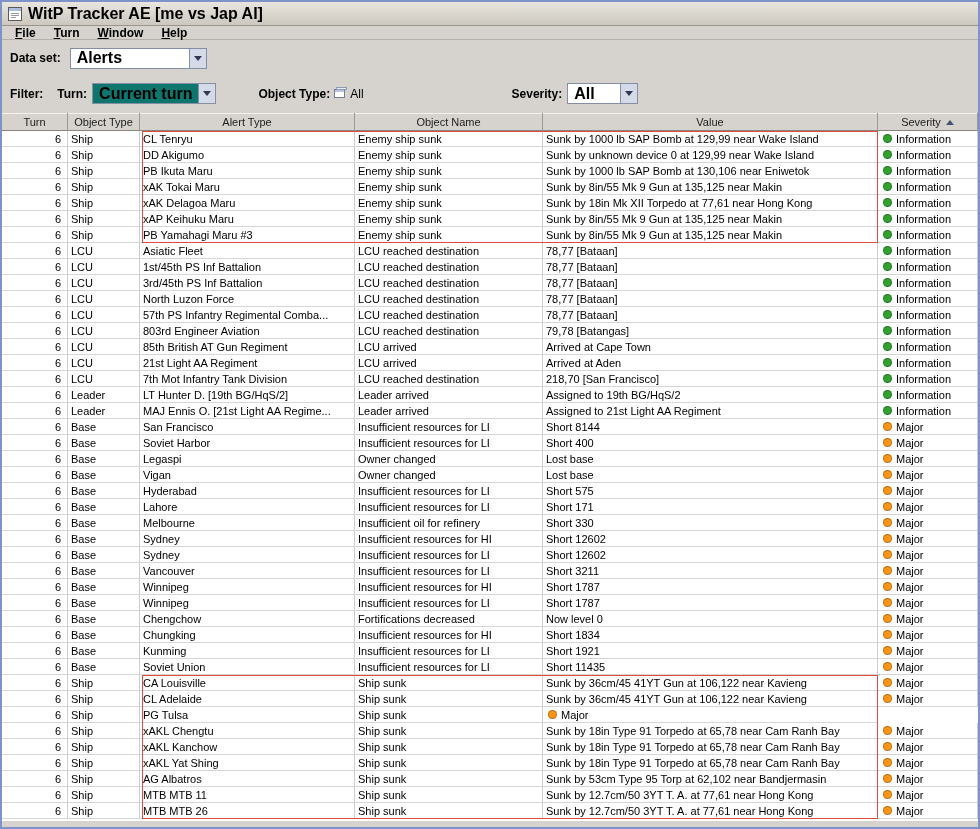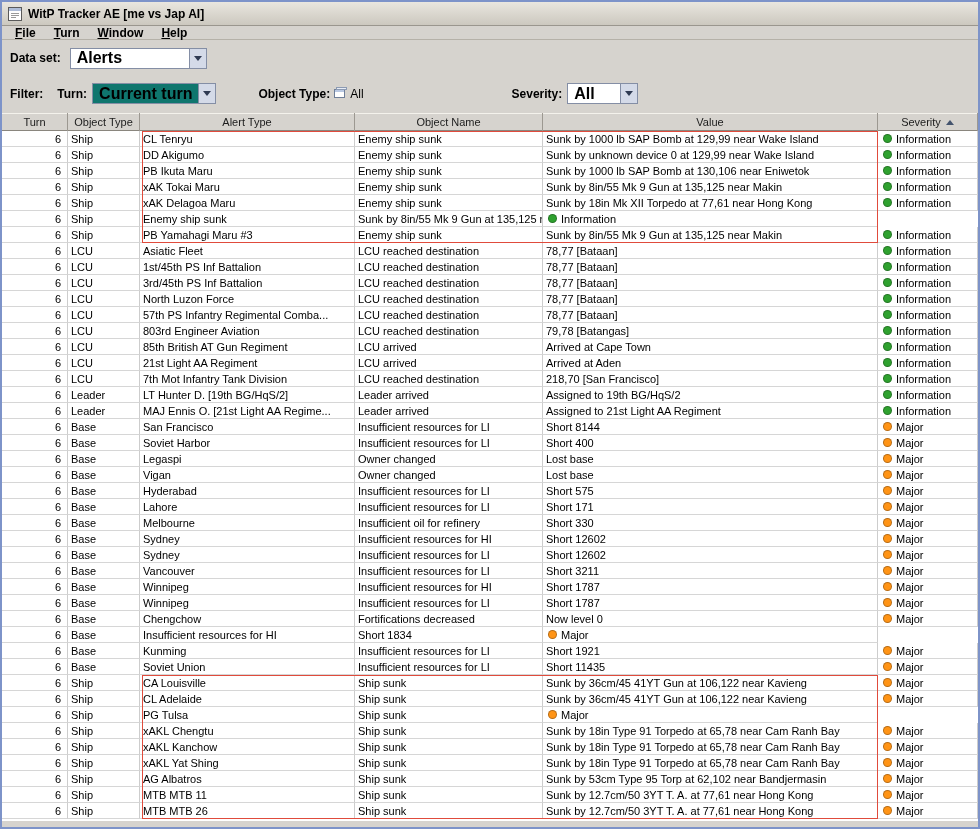--- a/index.html
+++ b/index.html
@@ -5,21 +5,21 @@
   html,body{margin:0;padding:0;background:#e8e8e8;}
   *{box-sizing:border-box;}
   .window{
     width:980px;height:829px;margin:0 auto;position:relative;overflow:hidden;
     border:2px solid #7d93c9;background:#d6d3ce;
     font-family:"Liberation Sans",sans-serif;color:#000;
   }
   
   .titlebar{height:24px;display:flex;align-items:center;gap:6px;padding:0 6px;
     background:linear-gradient(#e9e6df,#ccc8bf);border-bottom:1px solid #9a968e;}
-  .title{font-size:12px;font-weight:bold;white-space:nowrap;}
+  .title{font-size:16px;font-weight:bold;white-space:nowrap;}
   .app-icon{display:inline-flex;width:14px;height:14px;}
   
   .menubar{height:14px;display:flex;align-items:center;background:#d6d3ce;
     border-bottom:1px solid #b5b1a8;padding-left:4px;}
   .menu-item{display:inline-block;padding:2px 9px;font-size:12px;font-weight:bold;cursor:default;}
   .menu-item::first-letter{text-decoration:underline;}
   
   .trow1{height:36px;display:flex;align-items:center;padding-left:8px;}
   .trow2{height:35px;display:flex;align-items:center;padding-left:8px;}
   .lbl{font-weight:bold;font-size:12px;white-space:nowrap;}
@@ -175,20 +175,21 @@
         <div class="cell">Enemy ship sunk</div>
         <div class="cell">Sunk by 18in Mk XII Torpedo at 77,61 near Hong Kong</div>
         <div class="cell c-sev">
           <span class="sev-dot" style="background: rgb(47, 161, 47);"></span>
           <span>Information</span>
         </div>
       </div>
       <div class="table-row grid">
         <div class="cell c-turn">6</div>
         <div class="cell">Ship</div>
+        <div class="cell">xAP Keihuku Maru</div>
         <div class="cell">Enemy ship sunk</div>
         <div class="cell">Sunk by 8in/55 Mk 9 Gun at 135,125 near Makin</div>
         <div class="cell c-sev">
           <span class="sev-dot" style="background: rgb(47, 161, 47);"></span>
           <span>Information</span>
         </div>
       </div>
       <div class="table-row grid">
         <div class="cell c-turn">6</div>
         <div class="cell">Ship</div>
@@ -460,20 +461,21 @@
         <div class="cell">Fortifications decreased</div>
         <div class="cell">Now level 0</div>
         <div class="cell c-sev">
           <span class="sev-dot" style="background: rgb(255, 148, 22);"></span>
           <span>Major</span>
         </div>
       </div>
       <div class="table-row grid">
         <div class="cell c-turn">6</div>
         <div class="cell">Base</div>
+        <div class="cell">Chungking</div>
         <div class="cell">Insufficient resources for HI</div>
         <div class="cell">Short 1834</div>
         <div class="cell c-sev">
           <span class="sev-dot" style="background: rgb(255, 148, 22);"></span>
           <span>Major</span>
         </div>
       </div>
       <div class="table-row grid">
         <div class="cell c-turn">6</div>
         <div class="cell">Base</div>

